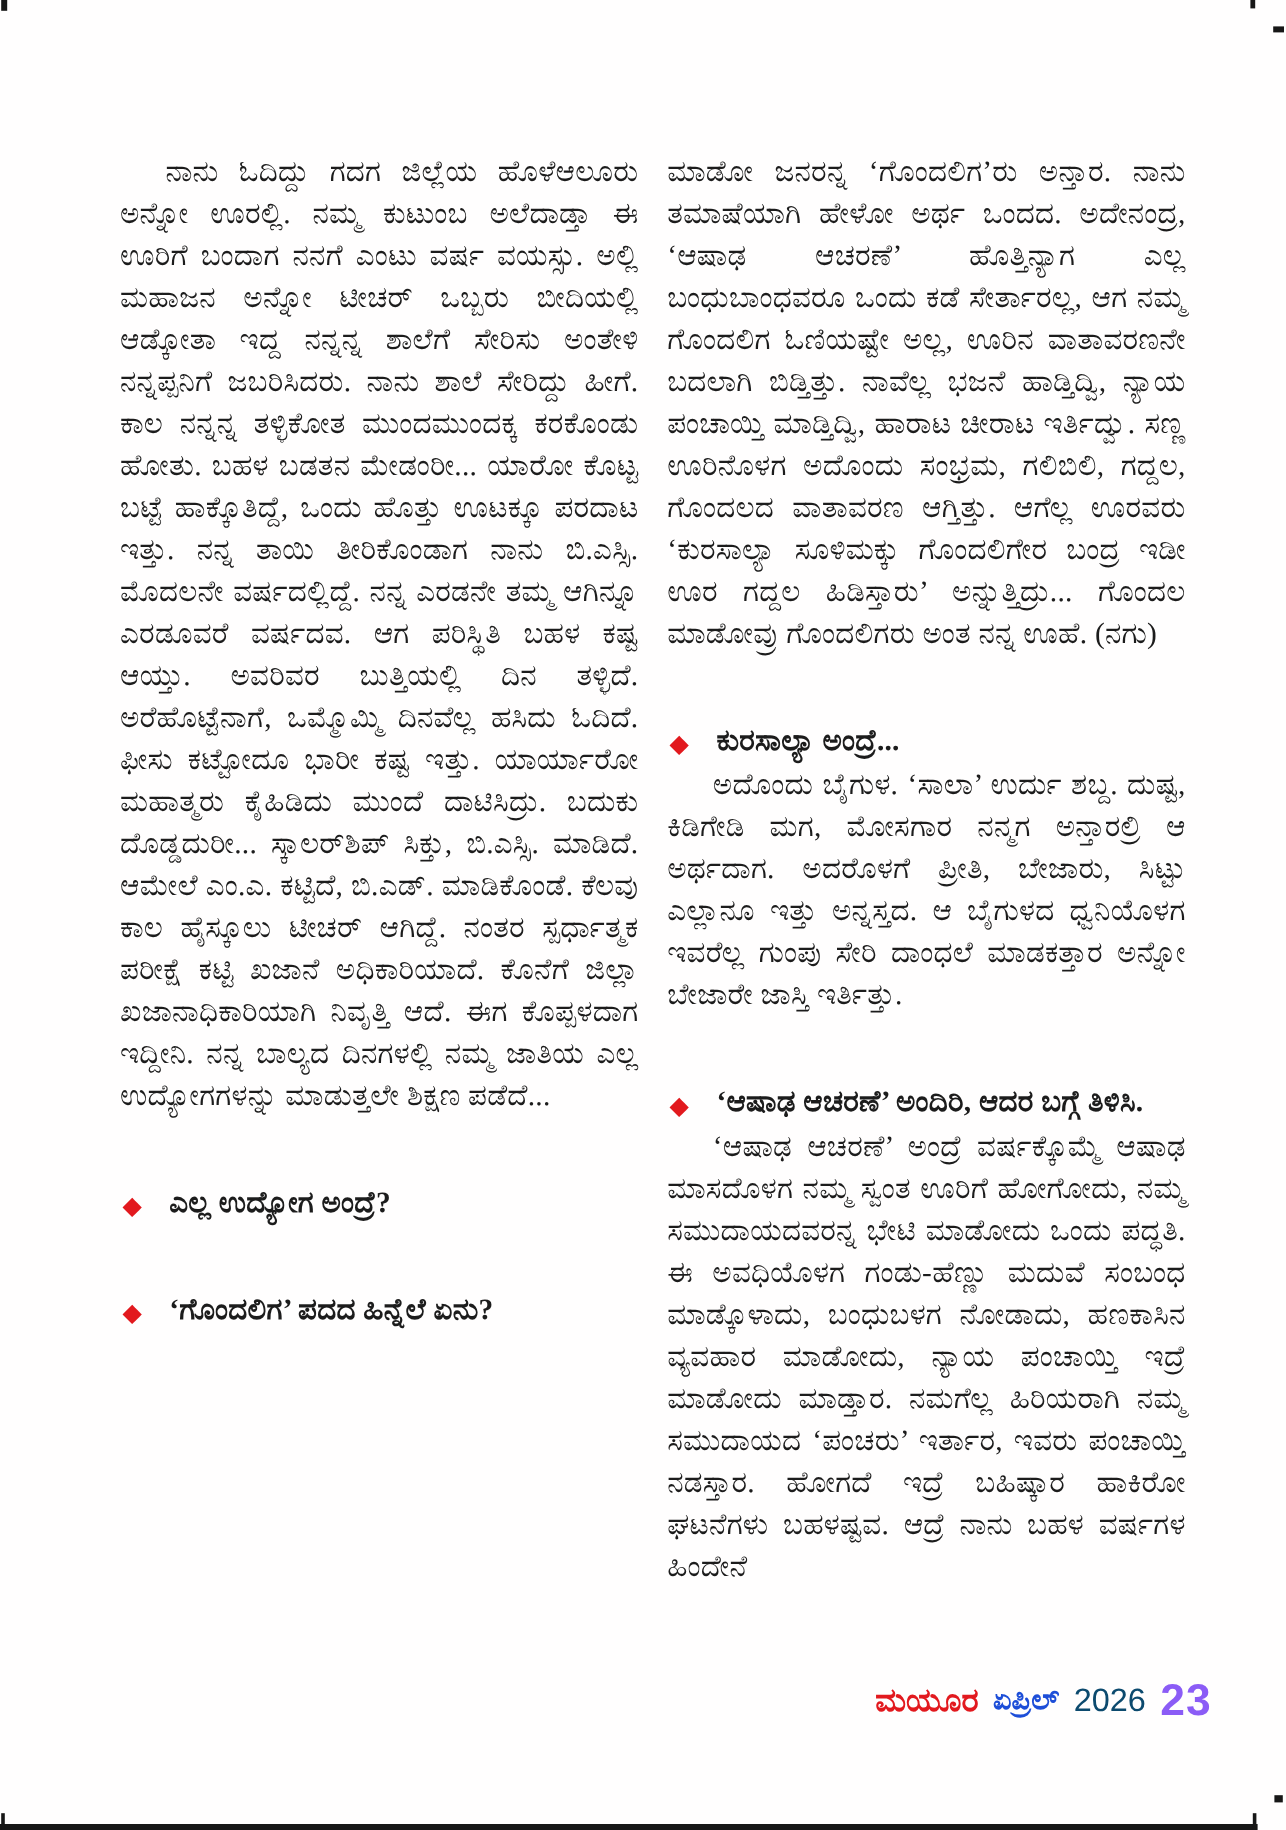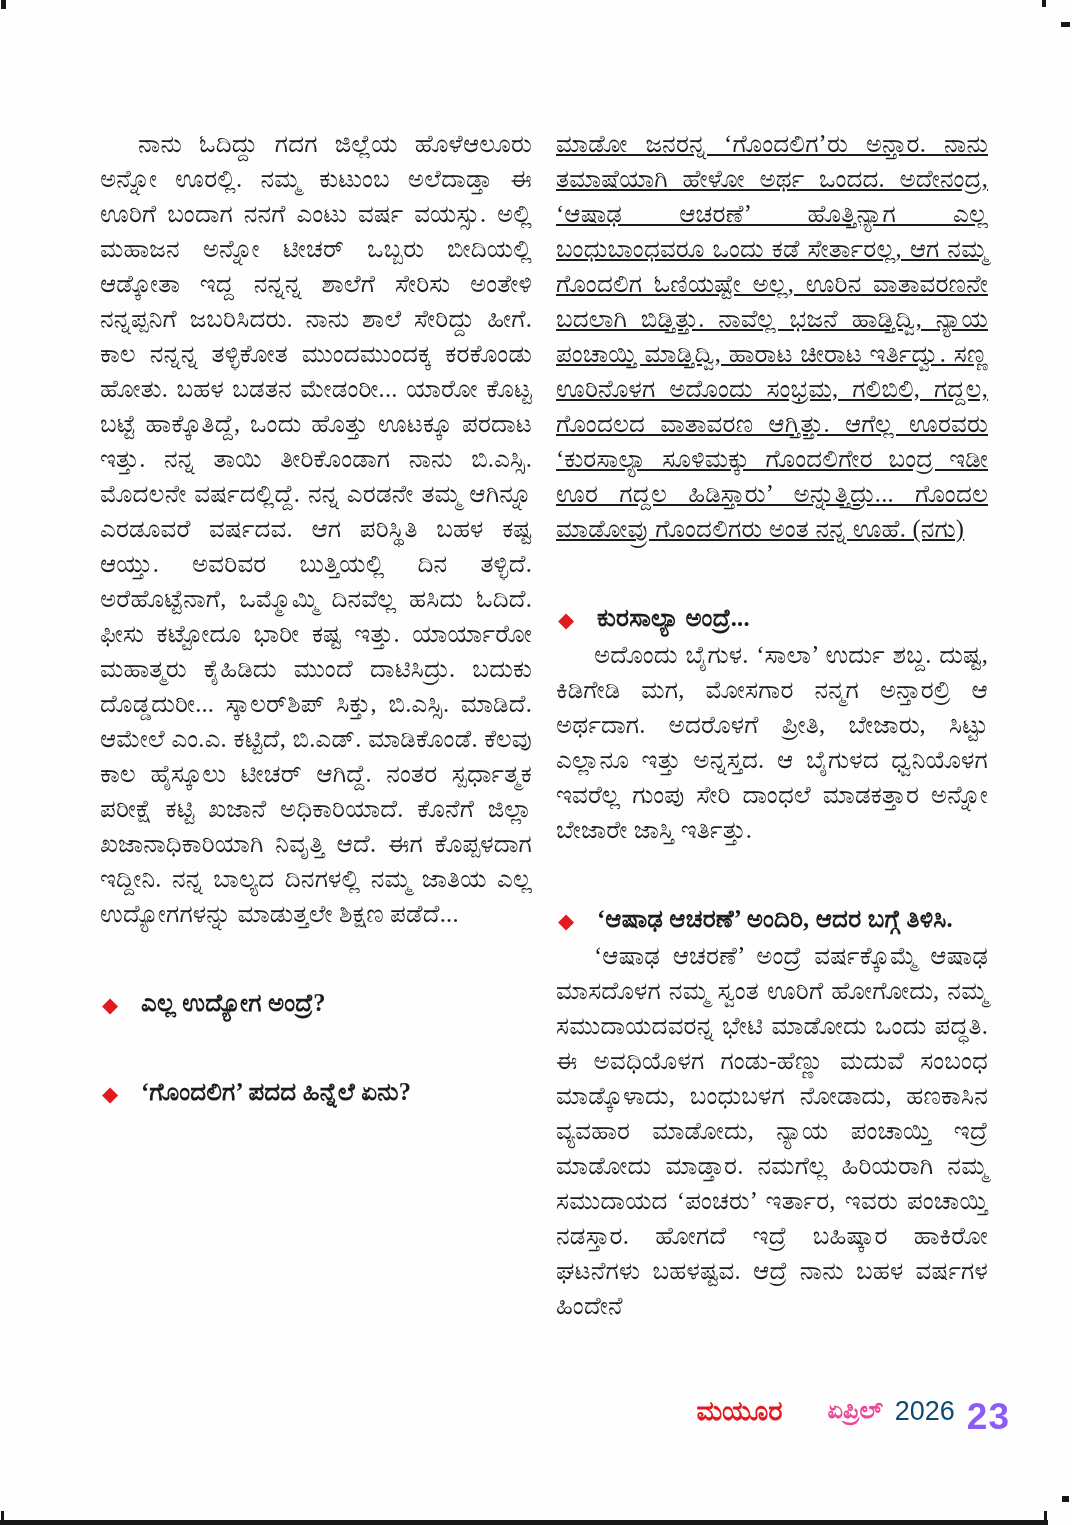--- a/index.html
+++ b/index.html
@@ -18,45 +18,45 @@
     display:flex; gap:24px;
   }
   .col {
     width:432px;
     font-size:24.5px;
     line-height:35px;
     text-align:justify;
     letter-spacing:0.2px;
   }
   .para { margin:0; text-indent:38px; }
-  .para.no-indent { text-indent:0;text-decoration:underline; }
+  .para.no-indent { text-indent:0; }
   .heading {
     position:relative;
     margin:54px 0 2px 0;
     padding-left:41px;
     font-weight:bold;
     text-align:left;
     text-indent:0;
   }
   .heading:first-child { margin-top:0; }
   .heading .diamond {
     position:absolute; left:2px; top:3px;
     color:var(--accent,#e2191e);
     font-size:21px;
     font-family:"DejaVu Sans", sans-serif;
   }
   .footer {
     position:absolute;
     right:86px; top:1396px;
-    display:flex; align-items:flex-start; gap:12px;
+    display:flex; align-items:center; gap:12px;
     font-family:"Liberation Sans", sans-serif;
     white-space:nowrap;
   }
   .footer .mag   { color:var(--accent,#e2191e); font-weight:bold; font-size:27px; }
-  .footer .month { font-size:24px; font-weight:bold; color:#ec4899;margin-left:33px; }
+  .footer .month { font-size:24px; font-weight:bold; color:#1d4ed8; }
   .footer .year  { font-size:27px; color:#0c4a6e; }
   .footer .pageno{ font-size:37px; font-weight:bold; color:#8b5cf6; letter-spacing:1px; }
   
   .mark { position:absolute; background:#171717; }
   .mark-tl        { left:1px;    top:0;      width:5px;  height:9px; }
   .mark-tr-tick   { left:1042px; top:0;      width:4px;  height:7px; }
   .mark-tr-dash   { left:1061px; top:22px;   width:9px;  height:5px; }
   .mark-r-square  { left:1062px; top:1496px; width:7px;  height:6px; }
   .mark-b-line    { left:0;      top:1520px; width:1048px; height:5px; }
   .mark-b-tick-l  { left:1px;    top:1511px; width:3px;  height:14px; }

